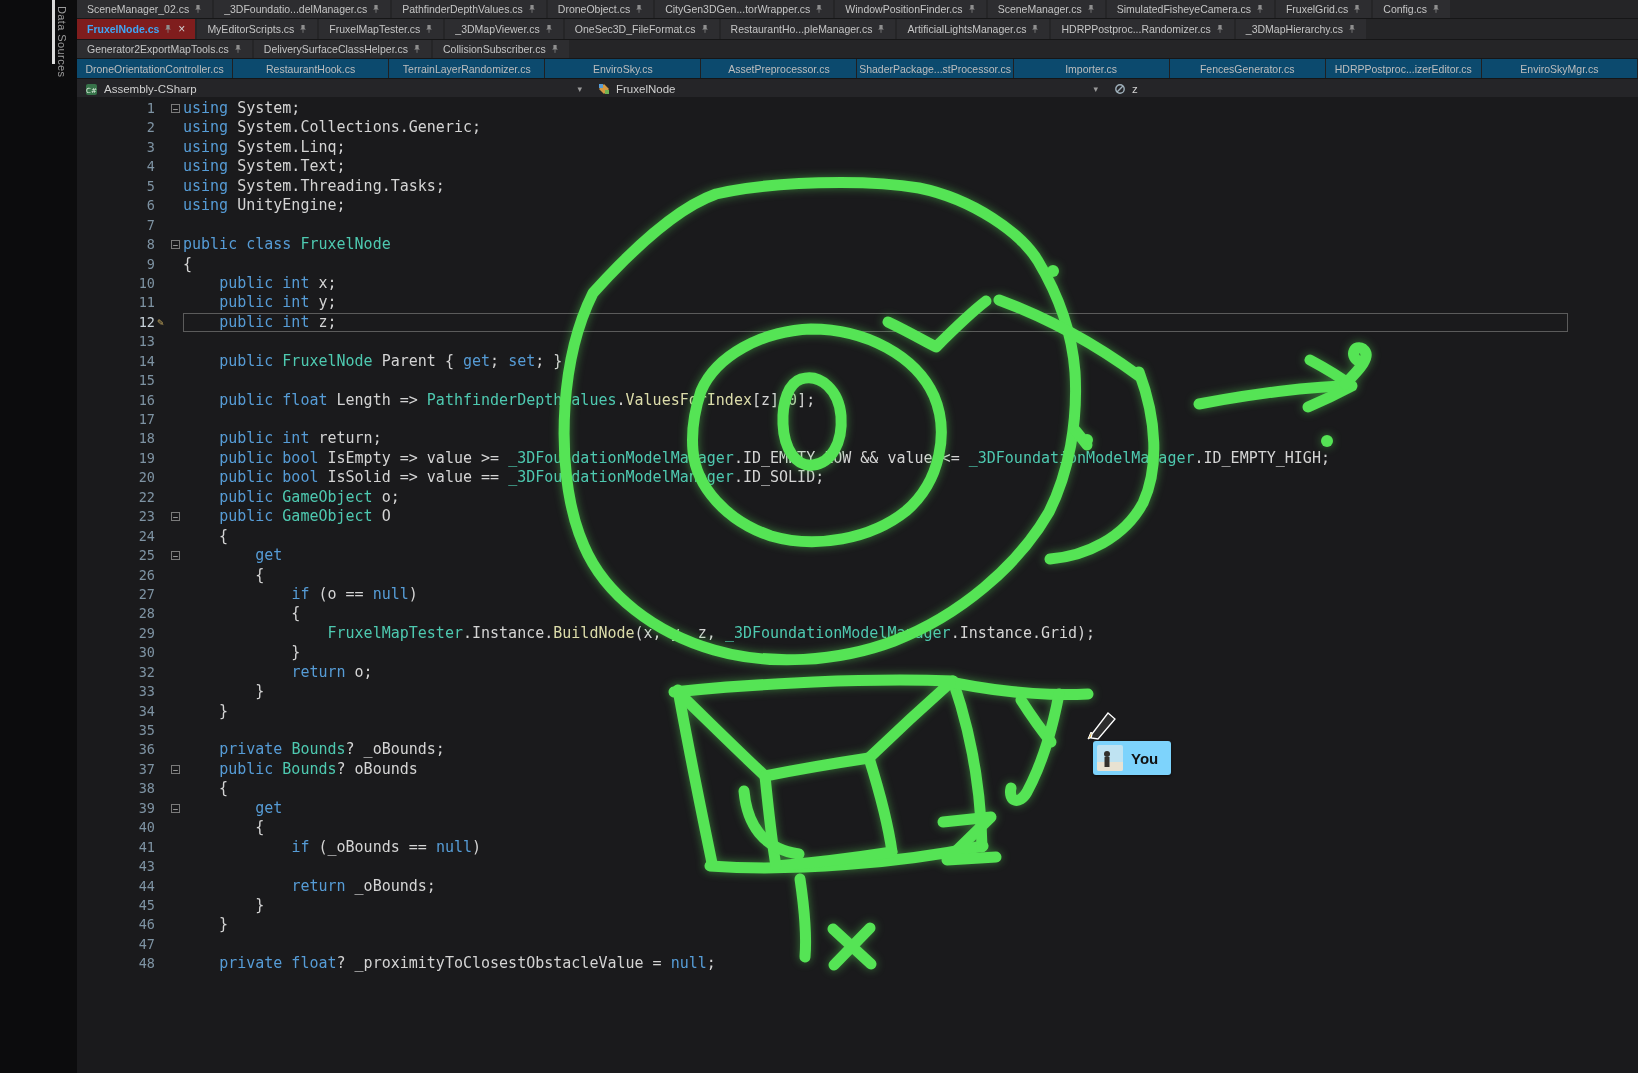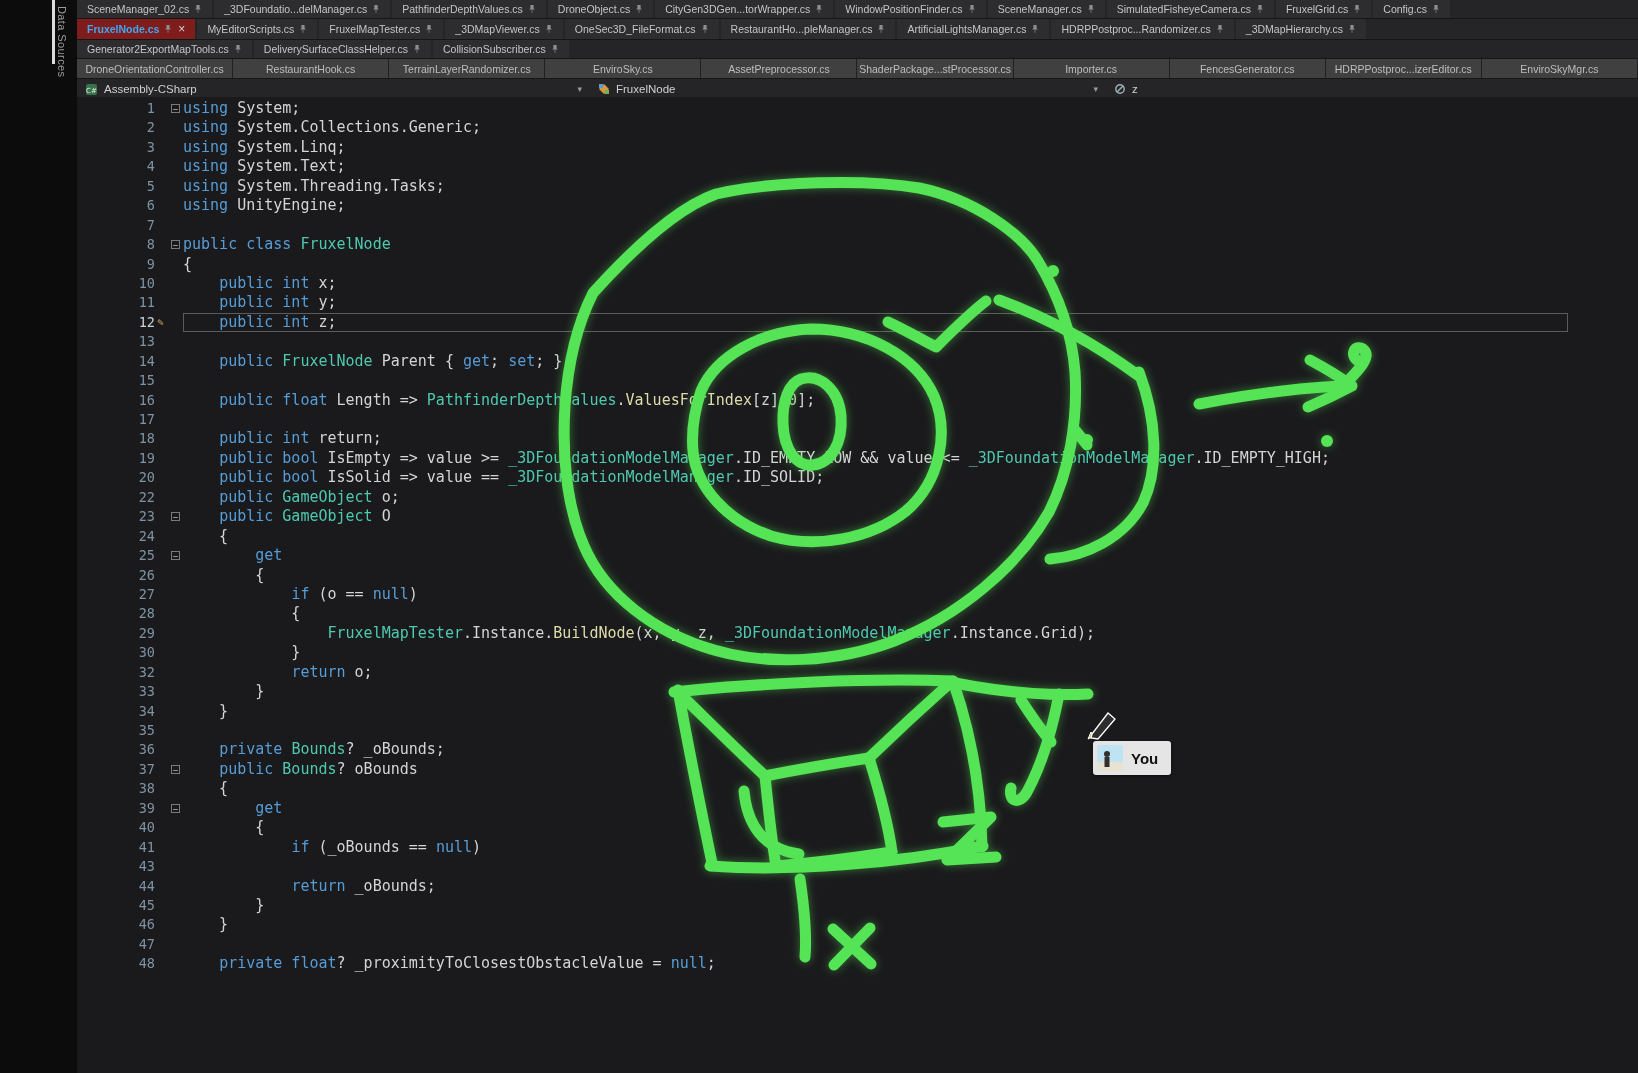--- a/index.html
+++ b/index.html
@@ -8,21 +8,21 @@
 
   
   .left-rail{position:absolute;left:0;top:0;width:77px;height:100%;background:#0c0c0d;z-index:1}
   .rail-strip{position:absolute;left:52px;top:0;width:3px;height:64px;background:#dcdcdc}
   .rail-label{position:absolute;left:56px;top:6px;writing-mode:vertical-rl;font-size:11px;color:#9b9b9b;letter-spacing:.4px}
 
   
   .top{position:absolute;left:77px;top:0;right:0;z-index:2}
   .tabrow{display:flex;align-items:stretch;background:#252527;border-bottom:1px solid #161617;overflow:hidden}
   .tabrow.r1{height:18px}.tabrow.r2{height:20px}.tabrow.r3{height:18px}
-  .tabrow.r4{height:19px;background:#404040}
+  .tabrow.r4{height:19px;background:#0c4a6e}
   .tab{display:flex;align-items:center;gap:5px;padding:0 10px;background:#2d2d30;margin-right:2px;
        font-size:10.5px;color:#c5c5c5;white-space:nowrap;cursor:pointer;flex:none}
   .tab.active{background:#7f1d1d;color:#3fa7f5;font-weight:bold}
   .tab.flat{background:transparent;margin:0;border-right:1px solid #202022;flex:1 1 0;justify-content:center;color:#bdbdbd;overflow:hidden}
   .pin{width:8px;height:10px;flex:none}
   .close{color:#d0d0d0;font-size:12px;margin-left:1px;font-weight:normal;line-height:1}
 
   .navbar{display:flex;height:20px;background:#252528;border-bottom:1px solid #101011;
           font-size:11.5px;color:#cfcfcf;align-items:center}
   .nav-sec{display:flex;align-items:center;height:100%;padding:0 8px;gap:6px}
@@ -45,21 +45,21 @@
   .s-kw{color:#569cd6}.s-ty{color:#4ec9b0}.s-me{color:#dcdcaa}.s-pl{color:#d4d4d4}
   .s-nm{color:#b5cea8}.s-ul{color:#d4d4d4;}
 
   
   .ann-svg{position:absolute;left:0;top:0;z-index:5;pointer-events:none;
            filter:drop-shadow(0 0 5px rgba(90,230,90,.45))}
   .ann-svg path{fill:none;stroke-width:11;stroke-linecap:round;stroke-linejoin:round}
 
   
   .cursor-pencil{position:absolute;left:1084px;top:705px;z-index:7}
-  .you-chip{position:absolute;left:1093px;top:741px;z-index:7;background:#e5e5e5;border-radius:3px;
+  .you-chip{position:absolute;left:1093px;top:741px;z-index:7;background:#7dd3fc;border-radius:3px;
             display:flex;align-items:center;gap:8px;padding:4px 13px 4px 4px;box-shadow:0 1px 3px rgba(0,0,0,.55)}
   .you-chip .thumb{width:26px;height:26px;border-radius:2px;overflow:hidden;flex:none;display:block}
   .you-label{font-size:15px;font-weight:bold;color:#111}
 </style>
 </head>
 <body>
 
 <div class="left-rail">
   <div class="rail-strip"></div>
   <div class="rail-label">Data Sources</div>

